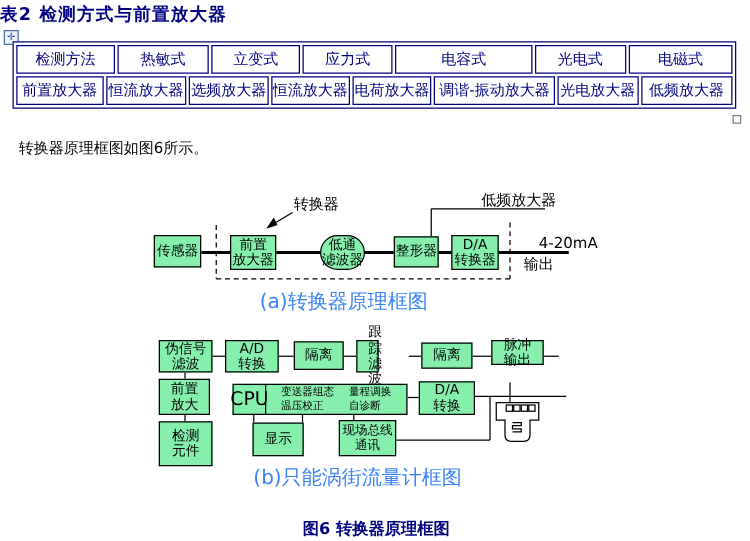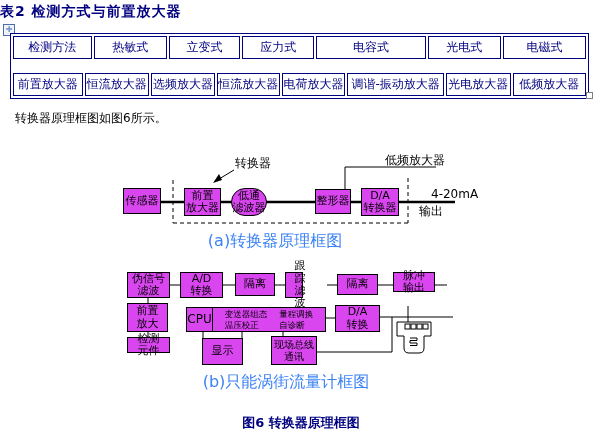--- a/index.html
+++ b/index.html
@@ -13,71 +13,71 @@
     top:3px;left:0;width:600px;text-align:left;
     font-size:14px;font-weight:bold;color:#000080;letter-spacing:1px;
   }
   
   .tbl-handle{
     left:3px;top:24px;width:10px;height:10px;border:1px solid #4a6ea9;
     color:#3355aa;font-size:8px;line-height:9px;text-align:center;background:#eef2fb;
   }
   .data-table{
     left:10px;top:33px;width:579px;border:1px solid #000080;background:#fff;
-    padding:2px;display:flex;flex-direction:column;gap:14px;box-sizing:border-box;
+    padding:2px;display:flex;flex-direction:column;gap:2px;box-sizing:border-box;
   }
   .t-row{display:flex;gap:2px;}
   .t-cell{
     border:1px solid #000080;color:#000080;font-size:12px;height:21px;
     display:flex;align-items:center;justify-content:center;white-space:nowrap;
     overflow:hidden;
   }
   .c0{flex:70;} .c1{flex:65;} .c2{flex:64;} .c3{flex:63;}
   .c4{flex:64;} .c5{flex:98;} .c6{flex:65;} .c7{flex:74;}
   .resize-handle{
     left:586px;top:92px;width:5px;height:5px;border:1px solid #808080;background:#fff;
   }
   
   .intro{left:15px;top:110px;font-size:12px;color:#000;}
   
   svg.lines{left:0;top:0;z-index:1;}
   .dbox{
-    border:1px solid #000;background:#d946ef;z-index:2;
+    border:1px solid #000;background:#86efac;z-index:2;
     display:flex;align-items:center;justify-content:center;text-align:center;
     font-size:11px;line-height:1.12;white-space:pre-line;box-sizing:border-box;color:#000;
   }
   .dlabel{z-index:2;font-size:11px;color:#000;white-space:nowrap;}
   .dcaption{z-index:2;font-size:16px;color:#3b82f6;text-align:center;white-space:nowrap;}
   
   .a-sensor{left:123px;top:188px;width:38px;height:26px;}
   .a-preamp{left:184px;top:188px;width:37px;height:28px;}
-  .a-lowpass{left:231px;top:188px;width:36px;height:28px;border-radius:14px;}
+  .a-lowpass{left:256px;top:188px;width:36px;height:28px;border-radius:14px;}
   .a-shaper{left:300px;top:189px;width:36px;height:25px;margin-left:15px;}
   .a-da{left:361px;top:188px;width:38px;height:28px;}
   .a-conv-label{left:235px;top:155px;font-size:12px;}
   .a-pulse-label{left:385px;top:152px;font-size:12px;}
   .a-420{left:414px;top:187px;font-size:12px;margin-left:17px;}
   .a-out{left:419px;top:203px;font-size:12px;}
   .a-caption{left:125px;top:231px;width:300px;}
   
   .b1{left:127px;top:272px;width:43px;height:26px;}
   .b2{left:180px;top:272px;width:43px;height:26px;}
   .b3{left:235px;top:273px;width:40px;height:23px;}
   .b4{left:285px;top:272px;width:18px;height:26px;padding-left:12px;}
   .b5{left:337px;top:274px;width:41px;height:21px;}
   .b6{left:393px;top:272px;width:42px;height:20px;}
   .b-preamp{left:127px;top:303px;width:41px;height:29px;}
-  .b-detect{left:127px;top:337px;width:43px;height:16px;}
+  .b-detect{left:127px;top:337px;width:43px;height:36px;}
   .b-display{left:202px;top:338px;width:41px;height:27px;}
   .b-fieldbus{left:271px;top:336px;width:46px;height:29px;font-size:10px;}
   .b-da{left:335px;top:305px;width:45px;height:27px;}
   .b-cpu{left:186px;top:307px;width:140px;height:25px;padding:0;display:flex;align-items:stretch;}
   .cpu-cell{
     width:25px;border-right:1px solid #000;display:flex;align-items:center;
-    justify-content:center;font-size:12px;
+    justify-content:center;font-size:15px;
   }
   .cpu-funcs{
     flex:1;display:flex;align-items:center;justify-content:space-evenly;
     font-size:8.5px;line-height:1.2;white-space:pre-line;text-align:left;
   }
   .b-caption{left:156px;top:372px;width:260px;}
   .fig-caption{
     left:201px;top:414px;width:200px;text-align:center;
     font-size:13px;font-weight:bold;color:#000080;white-space:nowrap;z-index:2;
   }

